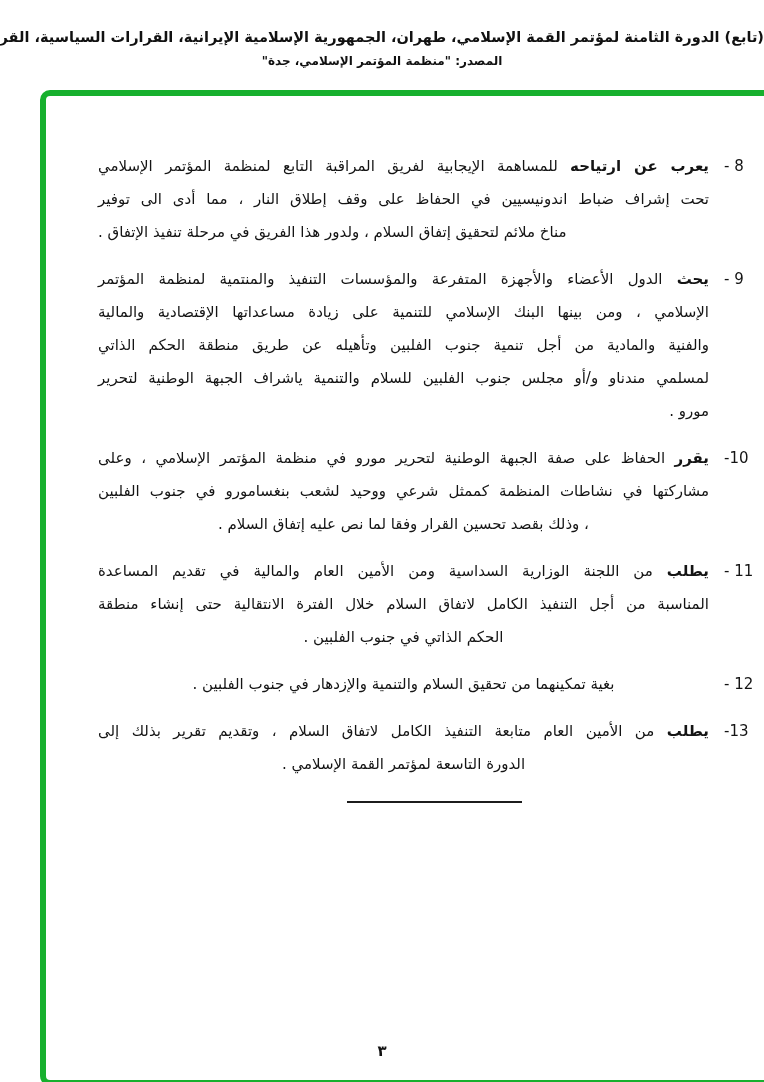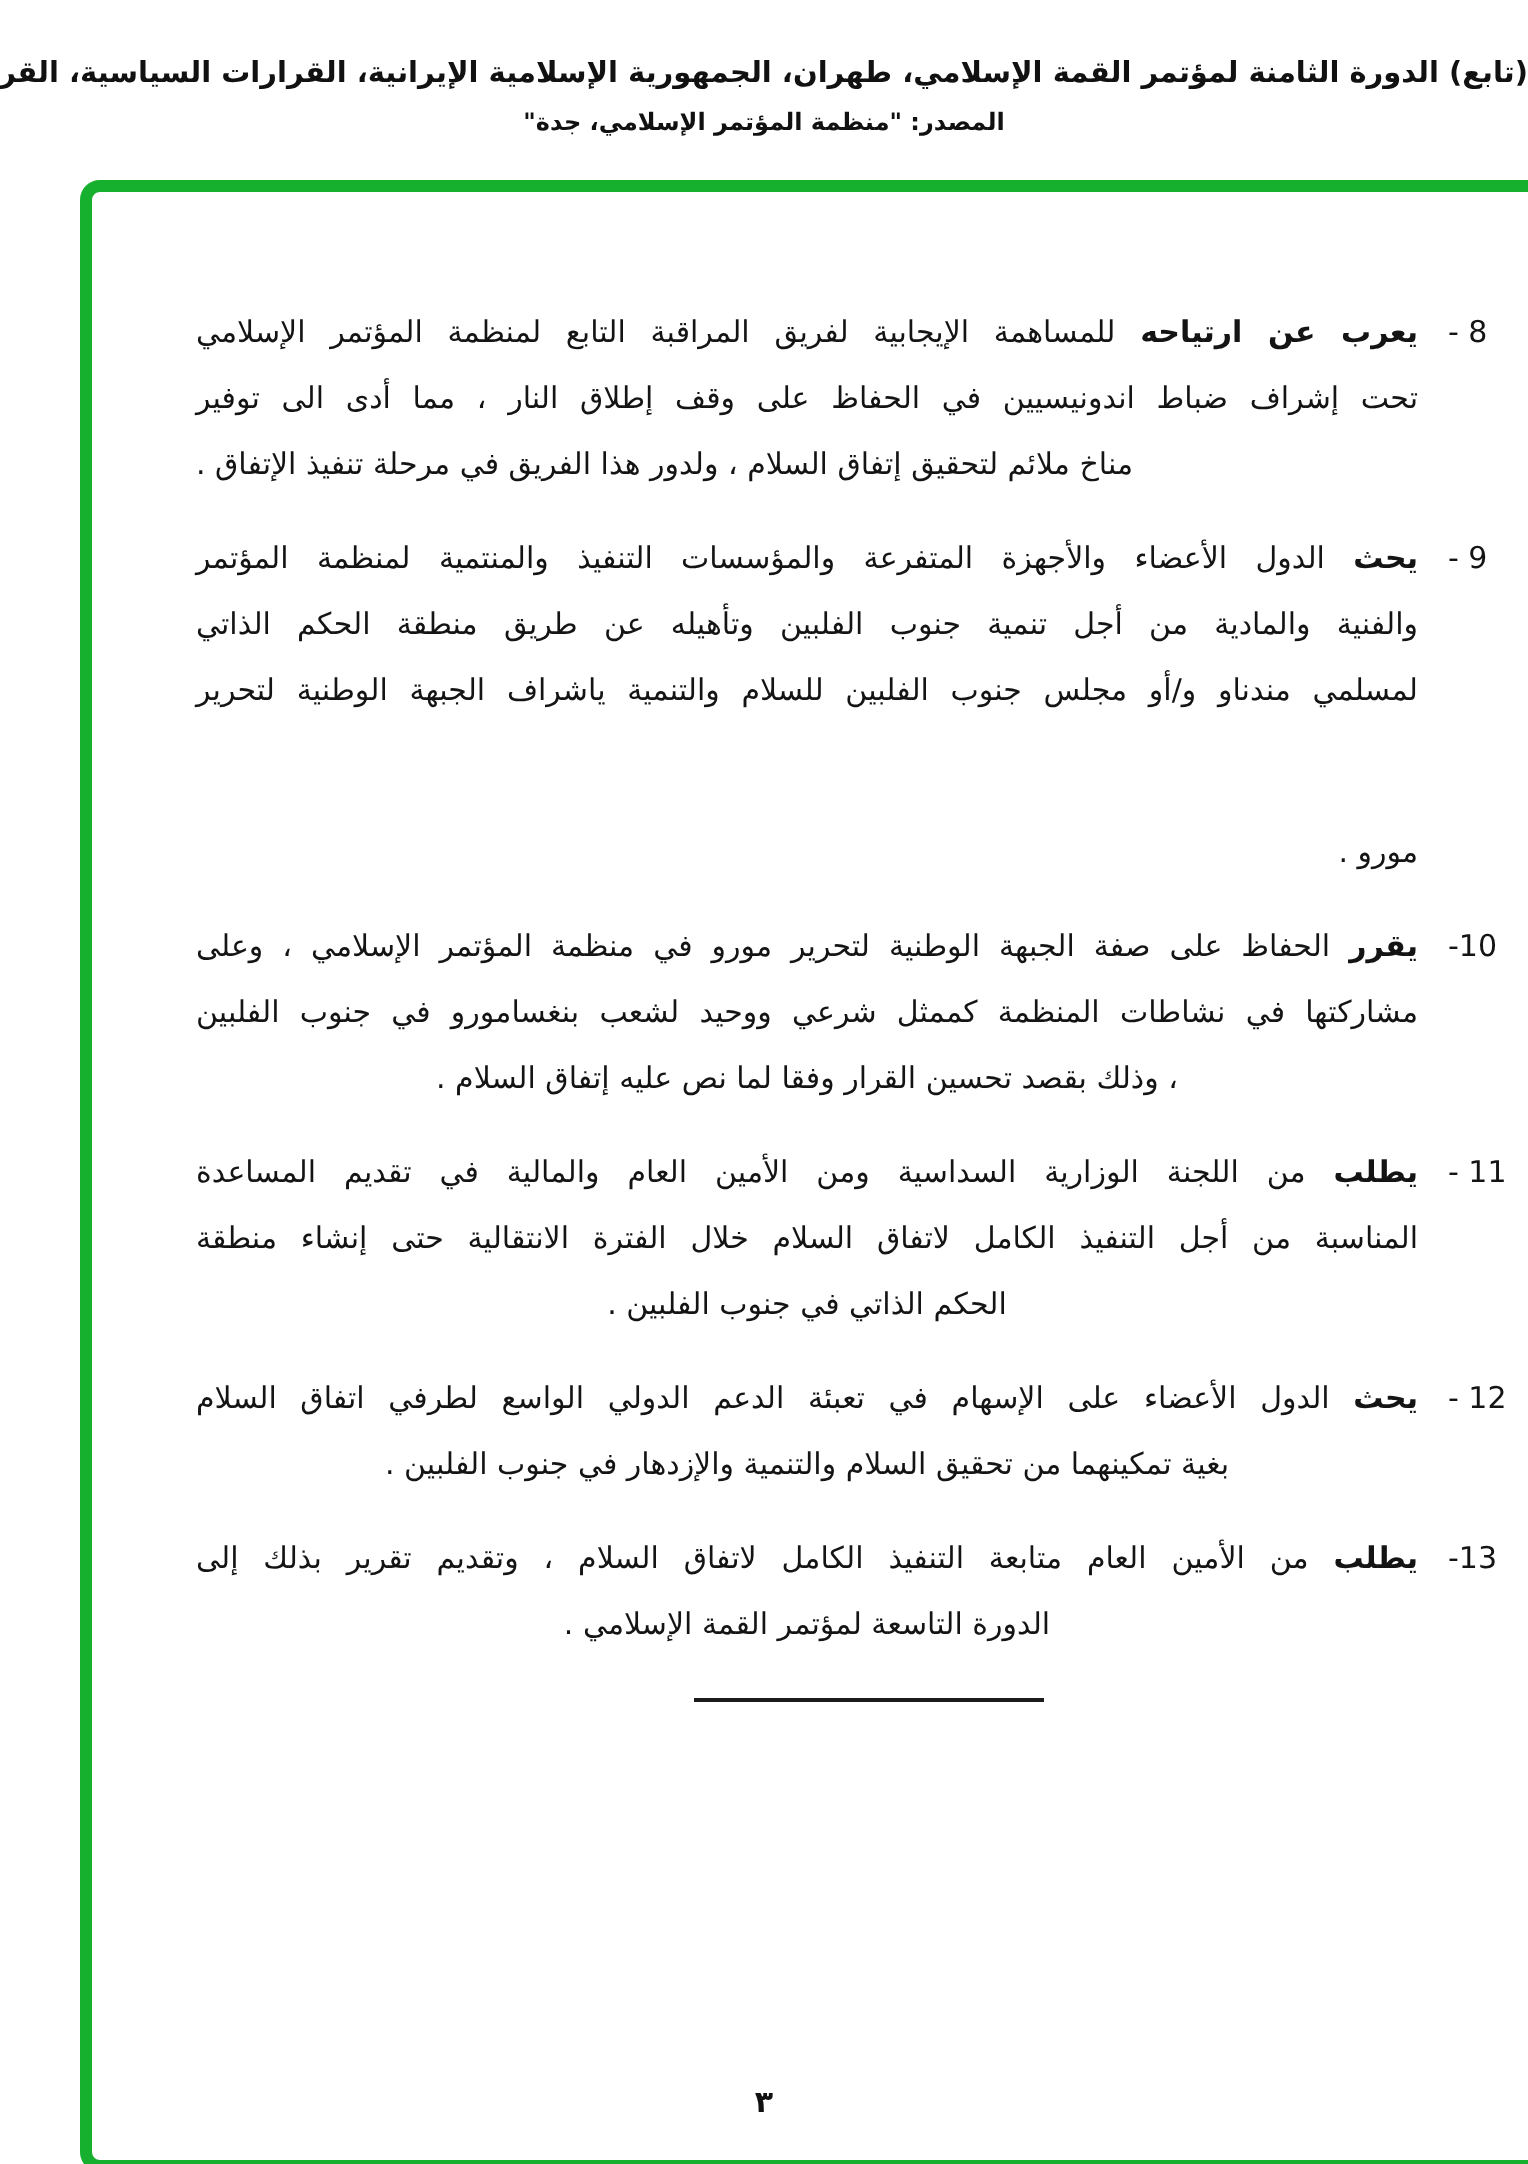--- a/index.html
+++ b/index.html
@@ -42,21 +42,21 @@
     width:46px;min-width:46px;
     direction:ltr;text-align:left;
     font-size:15px;line-height:33px;color:#141414;
     margin-left:15px;
   }
   .pbody{flex:1;min-width:0;}
   .line{min-height:33px;}
   .just{text-align:justify;text-align-last:justify;}
   .ll-center{text-align:center;text-align-last:center;}
   .ll-left{text-align:center;text-align-last:left;}
-  .ll-right-inset{text-align:left;text-align-last:right;padding-left:100px;margin-top:48px;}
+  .ll-right-inset{text-align:left;text-align-last:right;padding-left:100px;}
   .lead{font-weight:bold;}
   
   .divider{
     width:175px;height:0;
     border-top:2px solid #1c1c1c;
     margin:20px auto 0 auto;
   }
   .pagenum{
     position:absolute;left:0;right:0;top:1042px;
     text-align:center;
@@ -83,20 +83,21 @@
           <div class="line just"><b class="lead">يعرب عن ارتياحه</b><span> للمساهمة الإيجابية لفريق المراقبة التابع لمنظمة المؤتمر الإسلامي</span></div>
           <div class="line just">تحت إشراف ضباط اندونيسيين في الحفاظ على وقف إطلاق النار ، مما أدى الى توفير</div>
           <div class="line ll-left">مناخ ملائم لتحقيق إتفاق السلام ، ولدور هذا الفريق في مرحلة تنفيذ الإتفاق .</div>
         </div>
       </div>
 
       <div class="para">
         <div class="marker">- 9</div>
         <div class="pbody">
           <div class="line just"><b class="lead">يحث</b><span> الدول الأعضاء والأجهزة المتفرعة والمؤسسات التنفيذ والمنتمية لمنظمة المؤتمر</span></div>
+          <div class="line just">الإسلامي ، ومن بينها البنك الإسلامي للتنمية على زيادة مساعداتها الإقتصادية والمالية</div>
           <div class="line just">والفنية والمادية من أجل تنمية جنوب الفلبين وتأهيله عن طريق منطقة الحكم الذاتي</div>
           <div class="line just">لمسلمي مندناو و/أو مجلس جنوب الفلبين للسلام والتنمية ياشراف الجبهة الوطنية لتحرير</div>
           <div class="line ll-right-inset">مورو .</div>
         </div>
       </div>
 
       <div class="para">
         <div class="marker">-10</div>
         <div class="pbody">
           <div class="line just"><b class="lead">يقرر</b><span> الحفاظ على صفة الجبهة الوطنية لتحرير مورو في منظمة المؤتمر الإسلامي ، وعلى</span></div>
@@ -110,21 +111,20 @@
         <div class="pbody">
           <div class="line just"><b class="lead">يطلب</b><span> من اللجنة الوزارية السداسية ومن الأمين العام والمالية في تقديم المساعدة</span></div>
           <div class="line just">المناسبة من أجل التنفيذ الكامل لاتفاق السلام خلال الفترة الانتقالية حتى إنشاء منطقة</div>
           <div class="line ll-center">الحكم الذاتي في جنوب الفلبين .</div>
         </div>
       </div>
 
       <div class="para">
         <div class="marker">- 12</div>
         <div class="pbody">
-          <div class="line just"><b class="lead">يحث</b><span> الدول الأعضاء على الإسهام في تعبئة الدعم الدولي الواسع لطرفي اتفاق السلام</span></div>
           <div class="line ll-center">بغية تمكينهما من تحقيق السلام والتنمية والإزدهار في جنوب الفلبين .</div>
         </div>
       </div>
 
       <div class="para">
         <div class="marker">-13</div>
         <div class="pbody">
           <div class="line just"><b class="lead">يطلب</b><span> من الأمين العام متابعة التنفيذ الكامل لاتفاق السلام ، وتقديم تقرير بذلك إلى</span></div>
           <div class="line ll-center">الدورة التاسعة لمؤتمر القمة الإسلامي .</div>
         </div>

